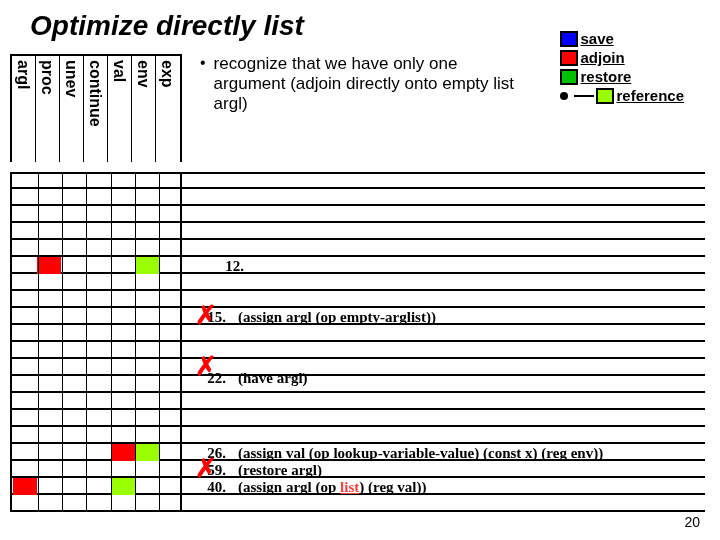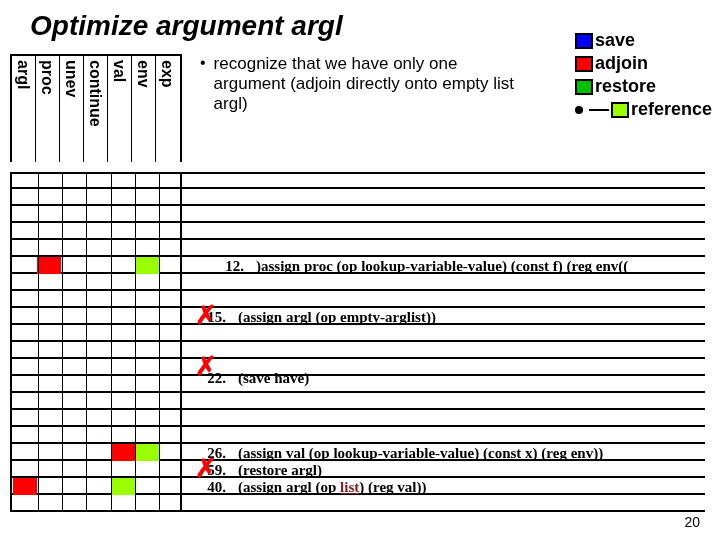--- a/index.html
+++ b/index.html
@@ -1,20 +1,20 @@
 <!DOCTYPE html>
 <html><head>
 <meta charset="utf-8">
 <style>
   * { margin: 0; padding: 0; box-sizing: border-box; }
   body { font-family: Arial, sans-serif; width: 720px; height: 540px; background: white; position: relative; }
   
   .title { font-size: 28px; font-weight: bold; font-style: italic; color: black; padding: 10px 30px 8px; }
   
-  .legend { position: absolute; top: 30px; right: 8px; font-size: 18px; font-weight: bold; }
+  .legend { position: absolute; top: 30px; right: 36px; font-size: 15px; font-weight: bold; text-decoration: underline; }
   .legend-row { display: flex; align-items: center; gap: 2px; margin-bottom: 2px; }
   .legend-box { width: 18px; height: 16px; border: 2px solid black; display: inline-block; }
   .legend-box.blue { background: #0000ff; }
   .legend-box.red { background: #ff0000; }
   .legend-box.green { background: #00c000; }
   .legend-box.yellow { background: #99ff00; }
   .legend-ref { display: flex; align-items: center; }
   .dot { width: 8px; height: 8px; border-radius: 50%; background: black; margin-right: 6px; }
   .line { width: 20px; height: 2px; background: black; }
   
@@ -26,30 +26,30 @@
   
   .col-label { position: absolute; writing-mode: vertical-rl; font-weight: bold; font-size: 16px; top: 4px; }
   
   .wide-lines { position: absolute; top: 118px; left: 0; width: 695px; }
   .wline { height: 17px; border-bottom: 2px solid black; position: relative; }
   .wline:first-child { border-top: 2px solid black; }
   
   .instr { position: absolute; display: flex; align-items: baseline; font-family: 'Times New Roman', serif; font-size: 15px; }
   .instr .num { width: 38px; text-align: right; margin-right: 12px; font-weight: bold; }
   .instr .txt { font-weight: bold; }
-  .instr .green-txt { color: #7f1d1d; text-decoration: underline; }
+  .instr .green-txt { color: #ef4444; text-decoration: underline; }
   
   .cross { position: absolute; font-size: 26px; font-weight: bold; color: #ff0000; line-height: 1; }
   
   .slide-num { position: absolute; bottom: 10px; right: 20px; font-size: 14px; }
 </style>
 </head>
 <body>
 
-<div class="title">Optimize argument argl</div>
+<div class="title">Optimize directly list</div>
 
 <div class="legend">
   <div class="legend-row">
     <span class="legend-box blue"></span>
     <span>save</span>
   </div>
   <div class="legend-row">
     <span class="legend-box red"></span>
     <span>adjoin</span>
   </div>
@@ -139,32 +139,31 @@
       <div style="position:absolute;left:50px;top:0;width:1px;height:100%;background:black;"></div>
       <div style="position:absolute;left:74px;top:0;width:1px;height:100%;background:black;"></div>
       <div style="position:absolute;left:99px;top:0;width:1px;height:100%;background:black;"></div>
       <div style="position:absolute;left:123px;top:0;width:1px;height:100%;background:black;"></div>
       <div style="position:absolute;left:147px;top:0;width:1px;height:100%;background:black;"></div>
     </div>
   </div>
 
   <div class="instr" style="top:204px;left:196px;">
     <span class="num">12.</span>
-    <span class="txt">)assign proc (op lookup-variable-value) (const f) (reg env((</span>
   </div>
 
   <div class="instr" style="top:255px;left:178px;">
     <span class="num">15.</span>
     <span class="txt">(assign argl (op empty-arglist))</span>
   </div>
   <div class="cross" style="top:248px;left:185px;">✗</div>
 
   <div class="instr" style="top:316px;left:178px;">
     <span class="num">22.</span>
-    <span class="txt">(save have)</span>
+    <span class="txt">(have argl)</span>
   </div>
   <div class="cross" style="top:299px;left:185px;">✗</div>
 
   <div class="instr" style="top:391px;left:178px;">
     <span class="num">26.</span>
     <span class="txt">(assign val (op lookup-variable-value) (const x) (reg env))</span>
   </div>
 
   <div class="instr" style="top:408px;left:178px;">
     <span class="num">59.</span>

